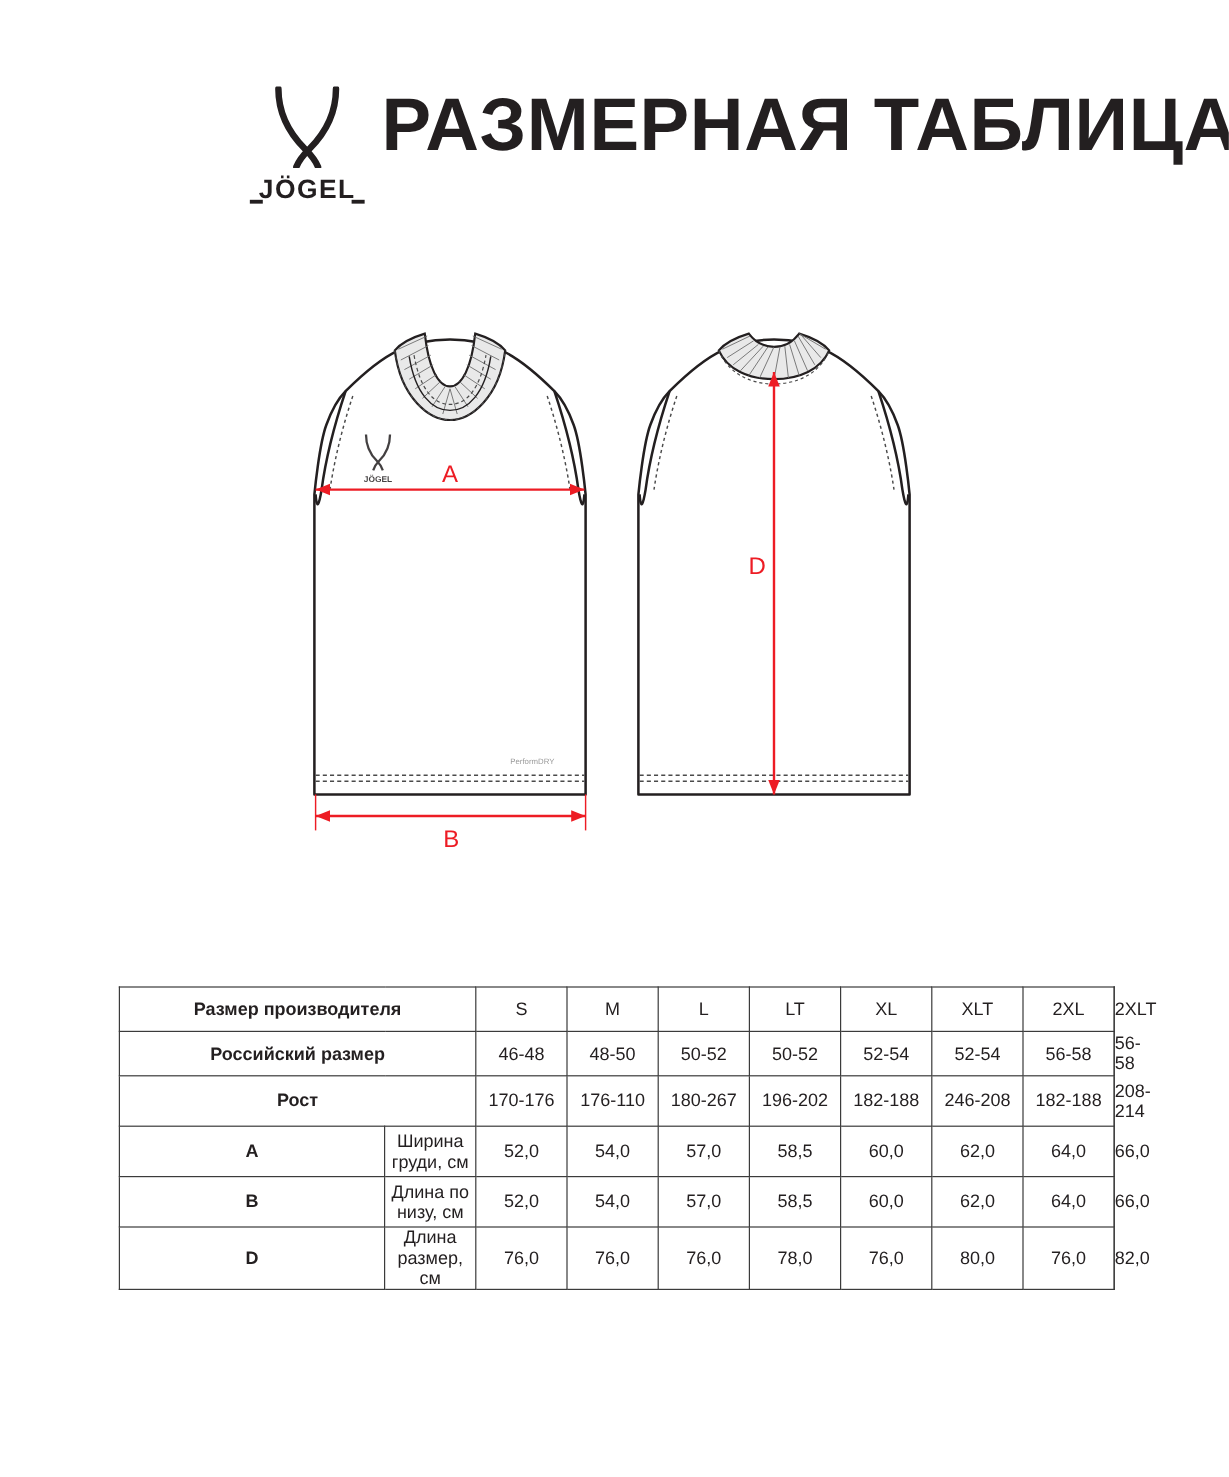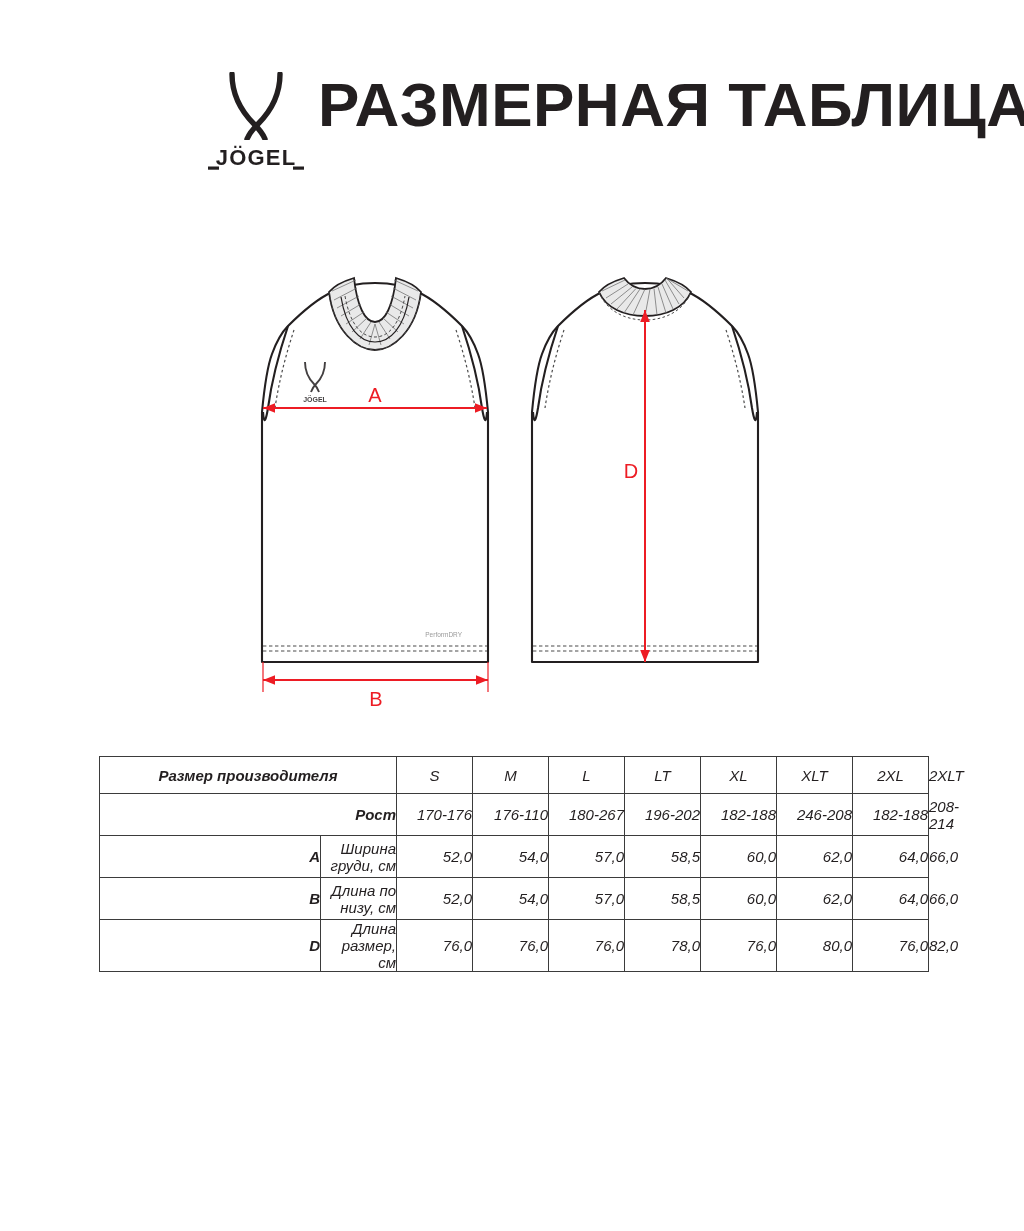--- a/index.html
+++ b/index.html
@@ -68,23 +68,22 @@
     position: absolute;
     top: 0;
   }
   #front-view { left: 230px; }
   #back-view  { left: 500px; }
 
   
   #size-table-wrap {
     position: absolute;
     left: 99px;
-    top: 756px;
+    top: 822px;
     width: 830px;
-    font-style: italic;
   }
   table.size-table {
     border-collapse: collapse;
     width: 830px;
     table-layout: fixed;
   }
   table.size-table td {
     border: 1px solid #3b3b3b;
     text-align: center;
     vertical-align: middle;
@@ -110,21 +109,21 @@
   td.letter-cell {
     font-weight: bold;
     font-size: 16px;
     width: 29px;
   }
   td.measure-name {
     text-align: left;
     padding-left: 11px;
     font-size: 14.5px;
   }
-  tr.tall td { height: 41px; text-align: right; }
+  tr.tall td { height: 41px; }
   .col-label { width: 221px; }
   .col-size  { width: 76px; }
 </style>
 </head>
 <body>
 
 <div id="header">
 
   <div id="logo-block">
     <div id="logo-mark">
@@ -285,20 +284,31 @@
         <td class="size-code">S</td>
         <td class="size-code">M</td>
         <td class="size-code">L</td>
         <td class="size-code">LT</td>
         <td class="size-code">XL</td>
         <td class="size-code">XLT</td>
         <td class="size-code">2XL</td>
         <td class="size-code">2XLT</td>
       </tr>
 
+      <tr>
+        <td class="hdr-label" colspan="2">Российский размер</td>
+        <td class="range-val">46-48</td>
+        <td class="range-val">48-50</td>
+        <td class="range-val">50-52</td>
+        <td class="range-val">50-52</td>
+        <td class="range-val">52-54</td>
+        <td class="range-val">52-54</td>
+        <td class="range-val">56-58</td>
+        <td class="range-val">56-58</td>
+      </tr>
 
       <tr class="tall">
         <td class="hdr-label" colspan="2">Рост</td>
         <td class="range-val">170-176</td>
         <td class="range-val">176-110</td>
         <td class="range-val">180-267</td>
         <td class="range-val">196-202</td>
         <td class="range-val">182-188</td>
         <td class="range-val">246-208</td>
         <td class="range-val">182-188</td>

